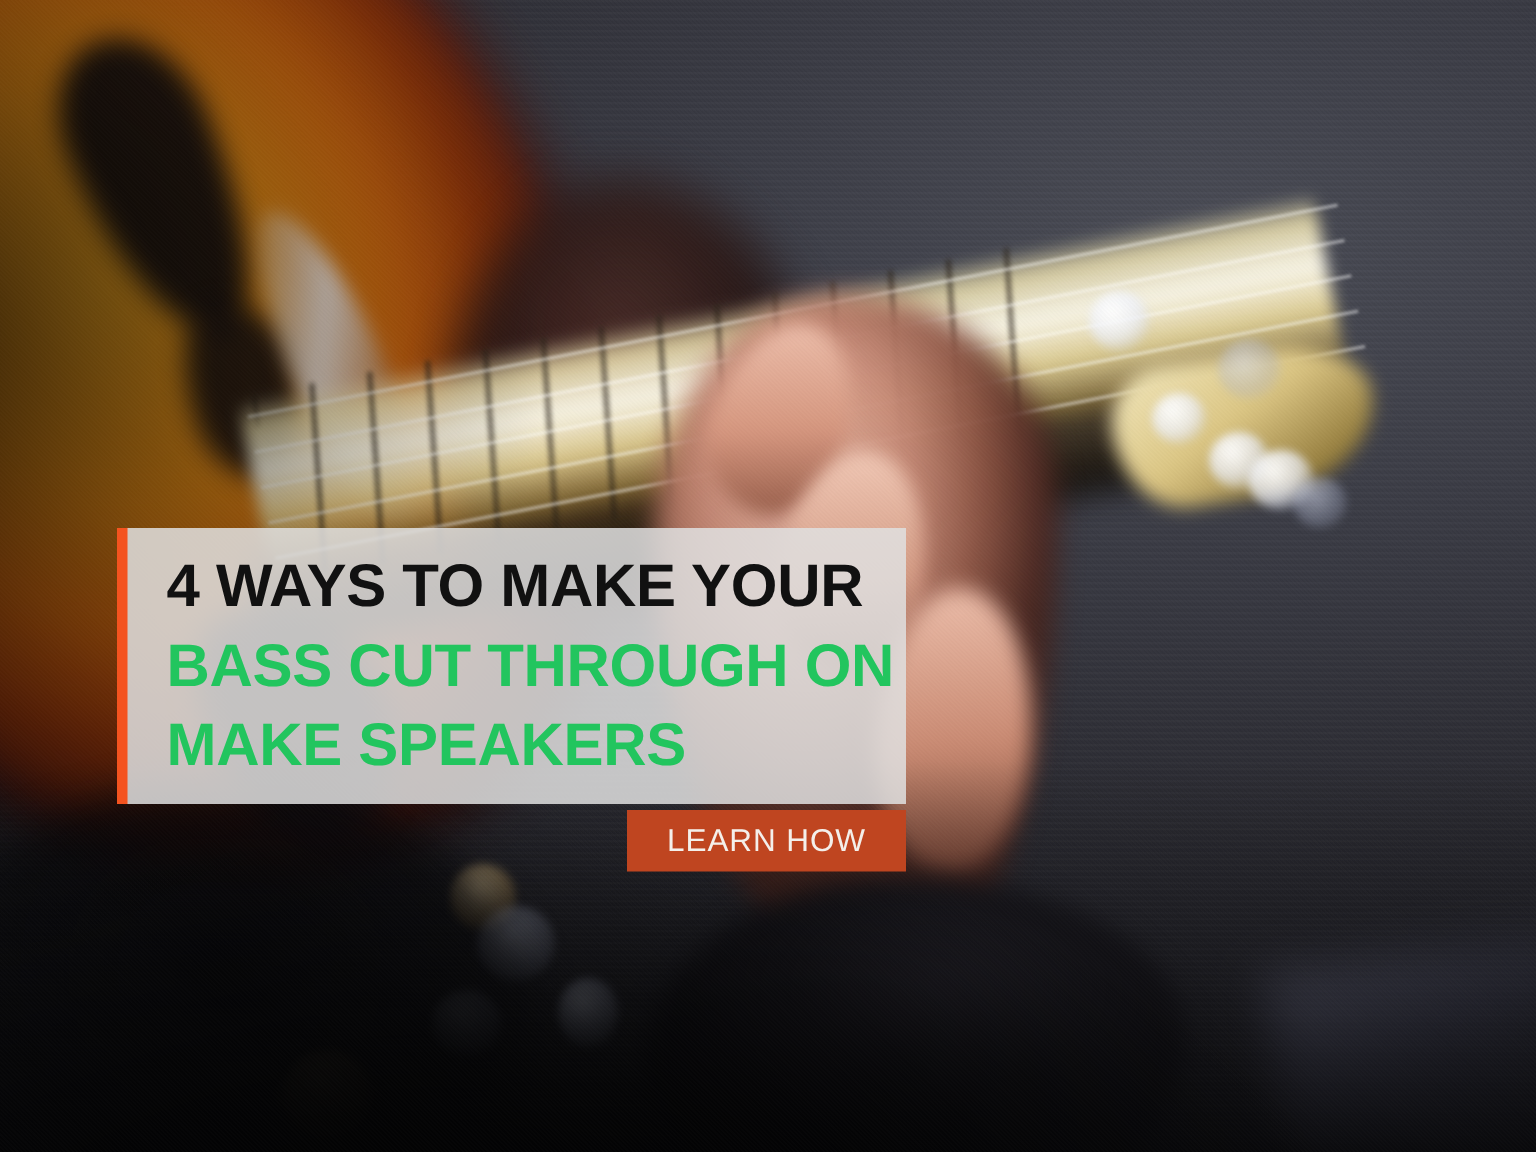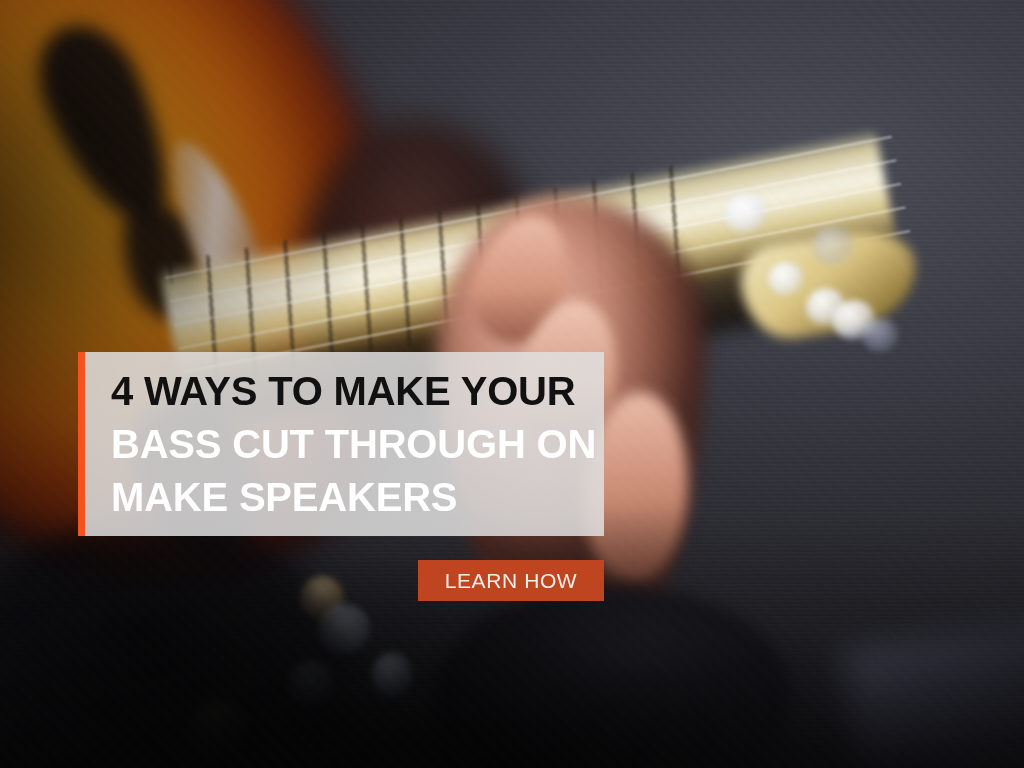--- a/index.html
+++ b/index.html
@@ -332,26 +332,26 @@
   }
   .hl {
     font-size: 40px;
     line-height: 53px;
     font-weight: bold;
     letter-spacing: -0.2px;
     white-space: nowrap;
     margin: 0;
   }
   .hl-dark  { color: #111111; }
-  .hl-orange { color: #ffffff; }
+  .hl-orange { color: #22c55e; }
 
   .cta-button {
     position: absolute;
     left: 418px;
-    top: 560px;
+    top: 540px;
     width: 186px;
     height: 41px;
     background: #BF4520;
     border: none;
     color: #F4EFEA;
     font-family: "Liberation Sans", sans-serif;
     font-size: 21px;
     font-weight: normal;
     letter-spacing: 0.6px;
     cursor: pointer;

